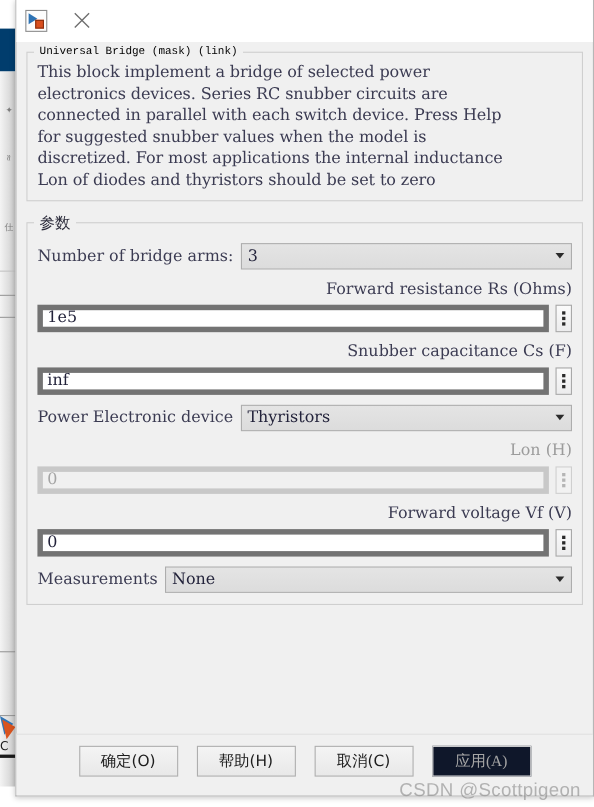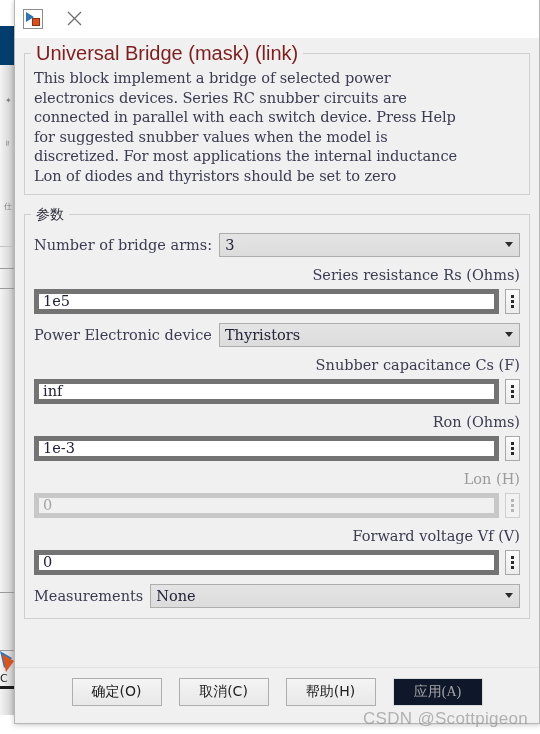--- a/index.html
+++ b/index.html
@@ -137,23 +137,23 @@
   .group {
     border: 1px solid #cfcfcf;
     margin: 0;
     padding: 0;
     position: relative;
     background: transparent;
   }
   .group > legend {
     padding: 0 5px;
     margin-left: 6px;
-    font-family: Liberation Sans, sans-serif;
-    font-size: 20px;
-    color: #7f1d1d;
+    font-family: Liberation Mono, monospace;
+    font-size: 10px;
+    color: #000000;
   }
   .group.desc {
     margin-top: 4px;
     padding: 2px 0 8px 0;
   }
   .group.params {
     margin-top: 11px;
     padding: 0 0 10px 0;
   }
   .group.params > legend {
@@ -389,62 +389,51 @@
 
       <div class="prow inline-row">
         <span class="plabel">Number of bridge arms:</span>
         <span class="combo">
           <span>3</span>
           <span class="caret"></span>
         </span>
       </div>
 
       <div class="prow">
-        <div class="plabel">Series resistance Rs (Ohms)</div>
+        <div class="plabel">Forward resistance Rs (Ohms)</div>
         <div class="field-wrap">
           <div class="tinput">1e5</div>
+          <div class="dots-btn">
+            <i></i>
+              <i></i>
+              <i></i>
+          </div>
+        </div>
+      </div>
+
+      <div class="prow">
+        <div class="plabel">Snubber capacitance Cs (F)</div>
+        <div class="field-wrap">
+          <div class="tinput">inf</div>
           <div class="dots-btn">
             <i></i>
               <i></i>
               <i></i>
           </div>
         </div>
       </div>
 
       <div class="prow inline-row">
         <span class="plabel">Power Electronic device</span>
         <span class="combo">
           <span>Thyristors</span>
           <span class="caret"></span>
         </span>
       </div>
 
-      <div class="prow">
-        <div class="plabel">Snubber capacitance Cs (F)</div>
-        <div class="field-wrap">
-          <div class="tinput">inf</div>
-          <div class="dots-btn">
-            <i></i>
-              <i></i>
-              <i></i>
-          </div>
-        </div>
-      </div>
-
-      <div class="prow">
-        <div class="plabel">Ron (Ohms)</div>
-        <div class="field-wrap">
-          <div class="tinput">1e-3</div>
-          <div class="dots-btn">
-            <i></i>
-              <i></i>
-              <i></i>
-          </div>
-        </div>
-      </div>
 
       <div class="prow">
         <div class="plabel disabled">Lon (H)</div>
         <div class="field-wrap">
           <div class="tinput disabled">0</div>
           <div class="dots-btn disabled">
             <i></i>
               <i></i>
               <i></i>
           </div>
@@ -469,19 +458,19 @@
           <span>None</span>
           <span class="caret"></span>
         </span>
       </div>
 
     </fieldset>
   </div>
 
   <div class="footer">
     <div class="fbtn">确定(O)</div>
+    <div class="fbtn">帮助(H)</div>
     <div class="fbtn">取消(C)</div>
-    <div class="fbtn">帮助(H)</div>
     <div class="fbtn disabled">应用(A)</div>
   </div>
 </div>
 
 <div class="watermark" style="left: 363px;">CSDN @Scottpigeon</div>
 
 </body></html>

